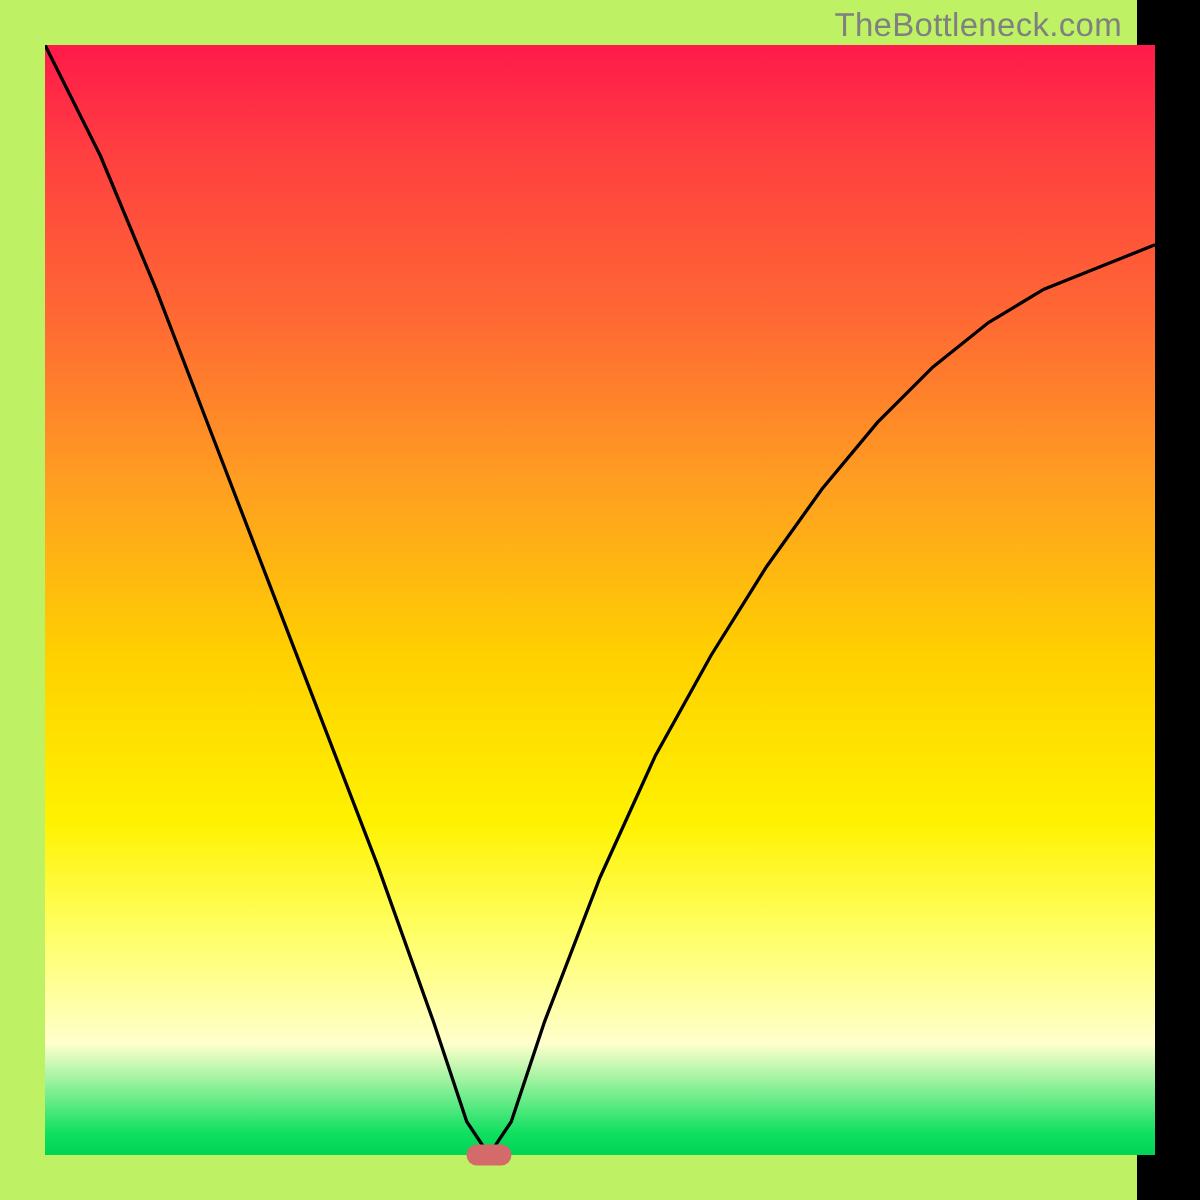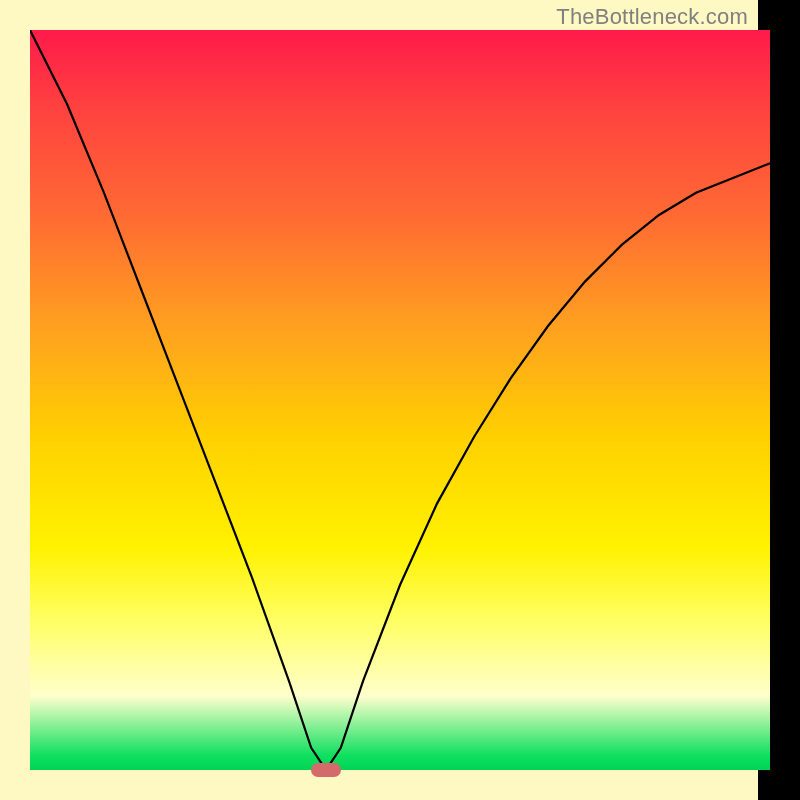--- a/index.html
+++ b/index.html
@@ -10,21 +10,21 @@
     overflow: hidden;
     background: #000;
     font-family: Arial, Helvetica, sans-serif;
   }
   .frame {
     position: absolute;
     left: 0;
     top: 0;
     width: 758px;
     height: 800px;
-    background: #fef9c3;
+    background: #bef264;
   }
   .plot {
     position: absolute;
     left: 30px;
     top: 30px;
     width: 740px;
     height: 740px;
     background: linear-gradient(to bottom,
       #ff1a4a 0%,
       #ff4040 10%,

